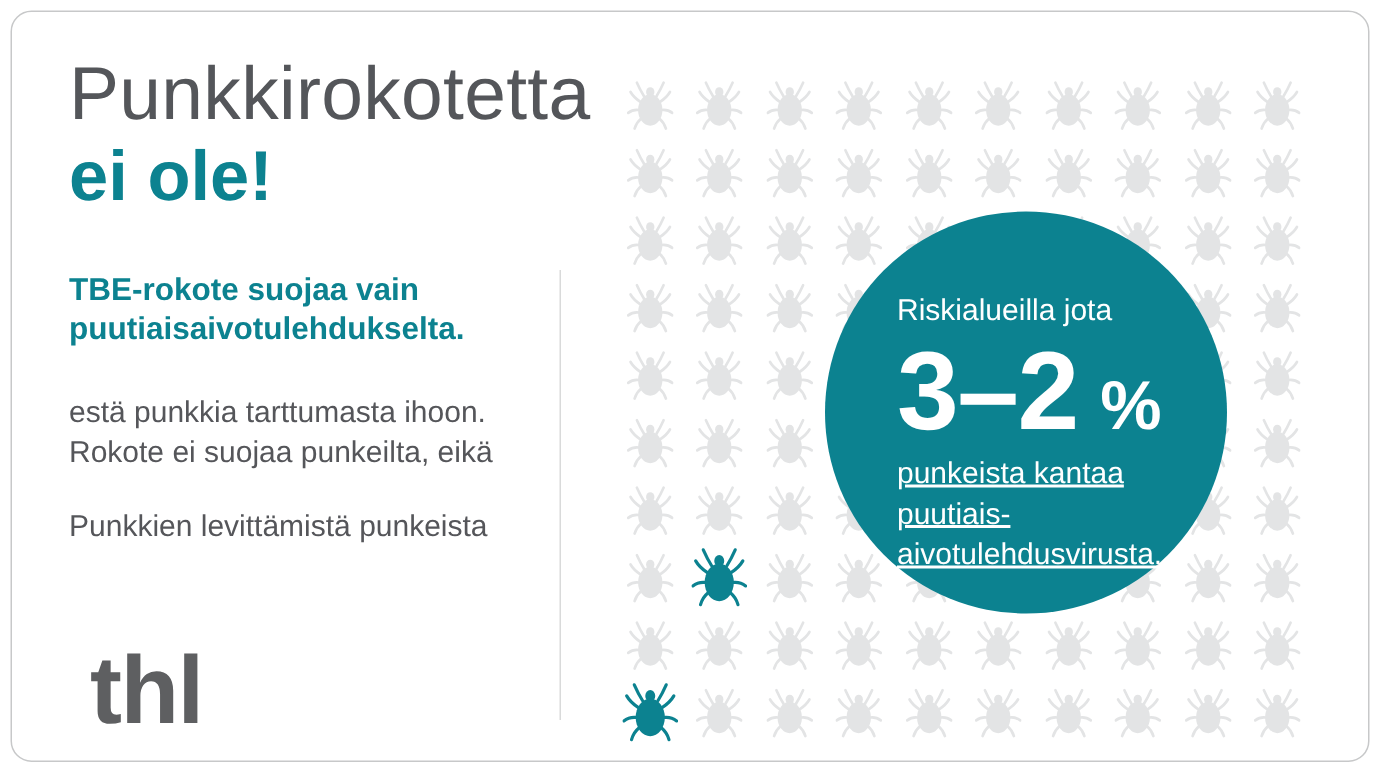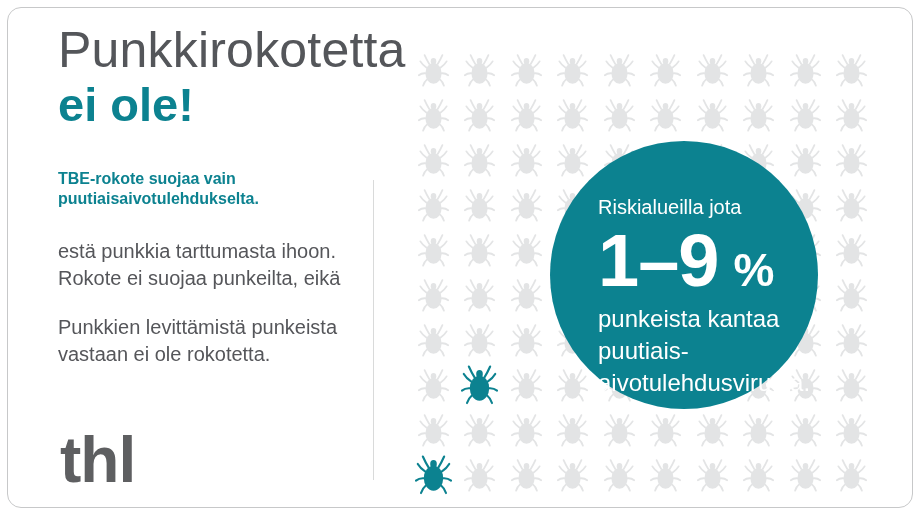--- a/index.html
+++ b/index.html
@@ -4,31 +4,31 @@
 <style>
   html,body{margin:0;padding:0;background:#ffffff;}
   body{font-family:"Liberation Sans", sans-serif; -webkit-font-smoothing:antialiased;}
   .canvas{position:relative;width:920px;height:517px;background:#ffffff;overflow:hidden;}
   .card{
     position:absolute;left:7px;top:7px;width:906px;height:501px;
     background:#ffffff;border:1.5px solid var(--card-border,#c7c8c9);
     border-radius:14px;box-sizing:border-box;
   }
   
-  .left{position:absolute;left:38px;top:16px;width:330px;margin-left:12px;}
+  .left{position:absolute;left:38px;top:28px;width:330px;}
   .title-line1{
     font-size:50px;font-weight:300;color:var(--text-dark,#54565a);
     line-height:1.04;letter-spacing:0.2px;
   }
   .title-line2{
     font-size:47px;font-weight:700;color:var(--teal,#0c8290);
     line-height:1.05;margin-top:4px;
   }
   .lead{
-    margin-top:40px;font-size:16px;font-weight:700;color:var(--teal,#0c8290);
+    margin-top:40px;font-size:21px;font-weight:700;color:var(--teal,#0c8290);
     line-height:1.2;
   }
   .para{font-size:20px;color:var(--text-body,#55565a);line-height:1.36;}
   .para1{margin-top:30px;}
   .para2{margin-top:22px;}
   .logo{
     position:absolute;left:52px;top:420px;
     font-size:64px;font-weight:700;color:var(--logo-gray,#5e5f61);
     letter-spacing:-1px;line-height:1;
   }
@@ -47,21 +47,21 @@
   
   .badge{
     position:absolute;left:542px;top:133px;width:268px;height:268px;
     border-radius:50%;background:var(--teal,#0c8290);color:#ffffff;
     box-sizing:border-box;padding:53px 26px 0 48px;
   }
   .badge-intro{font-size:20px;line-height:1.3;}
   .badge-value-row{display:flex;align-items:baseline;gap:15px;margin-top:3px;}
   .badge-value{font-size:74px;font-weight:700;line-height:1.02;letter-spacing:-1px;}
   .badge-unit{font-size:46px;font-weight:700;}
-  .badge-caption{margin-top:5px;font-size:24px;line-height:1.33;}
+  .badge-caption{margin-top:5px;font-size:20px;line-height:1.33;text-decoration:underline;}
 </style>
 </head>
 <body>
 
 <div class="canvas">
   <div class="card">
 
     <div class="left">
       <div class="title-line1">Punkkirokotetta</div>
       <div class="title-line2">ei ole!</div>
@@ -71,21 +71,20 @@
         <div>puutiaisaivotulehdukselta.</div>
       </div>
 
       <div class="para para1">
         <div>estä punkkia tarttumasta ihoon.</div>
         <div>Rokote ei suojaa punkeilta, eikä</div>
       </div>
 
       <div class="para para2">
         <div>Punkkien levittämistä punkeista</div>
-        <div>vastaan ei ole rokotetta.</div>
       </div>
     </div>
 
     <div class="logo">thl</div>
 
     <div class="divider"></div>
 
     <div class="tick-grid">
         <div class="cell">
           <svg class="tick" viewBox="0 0 40 44" xmlns="http://www.w3.org/2000/svg">
@@ -1885,21 +1884,21 @@
       <ellipse cx="20" cy="9.5" rx="3.6" ry="4.2"></ellipse>
       <ellipse cx="20" cy="25" rx="10.5" ry="13.5"></ellipse>
     </g>
   </svg>
         </div>
       </div>
 
     <div class="badge">
       <div class="badge-intro">Riskialueilla jota</div>
       <div class="badge-value-row">
-        <span class="badge-value">1–9</span>
+        <span class="badge-value">3–2</span>
         <span class="badge-unit">%</span>
       </div>
       <div class="badge-caption">
         <div>punkeista kantaa puutiais-</div>
         <div>aivotulehdusvirusta.</div>
       </div>
     </div>
 
   </div>
 </div>

